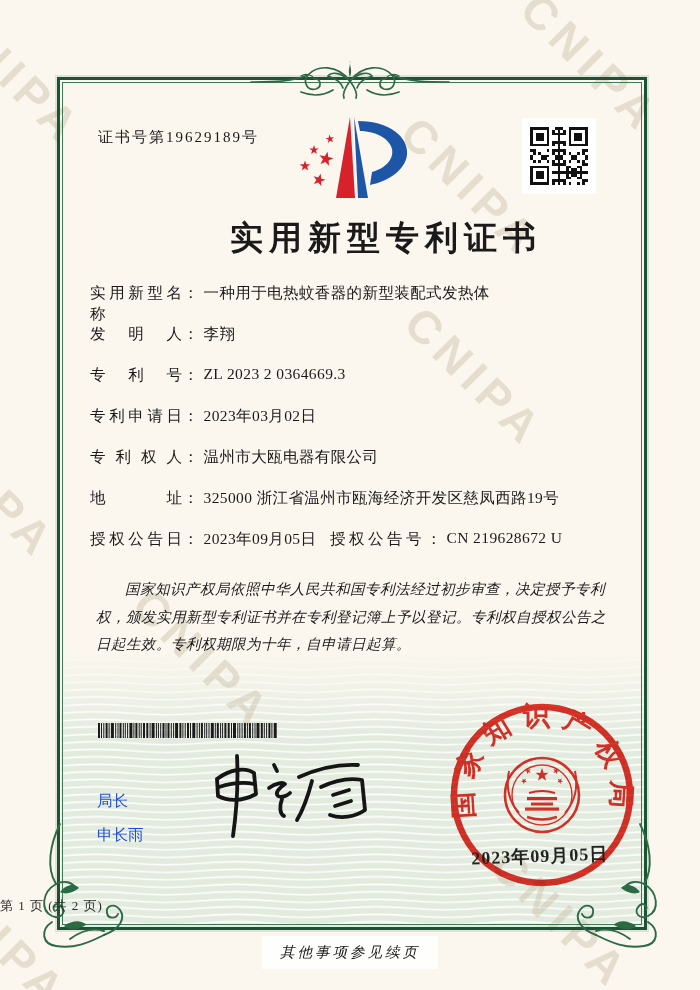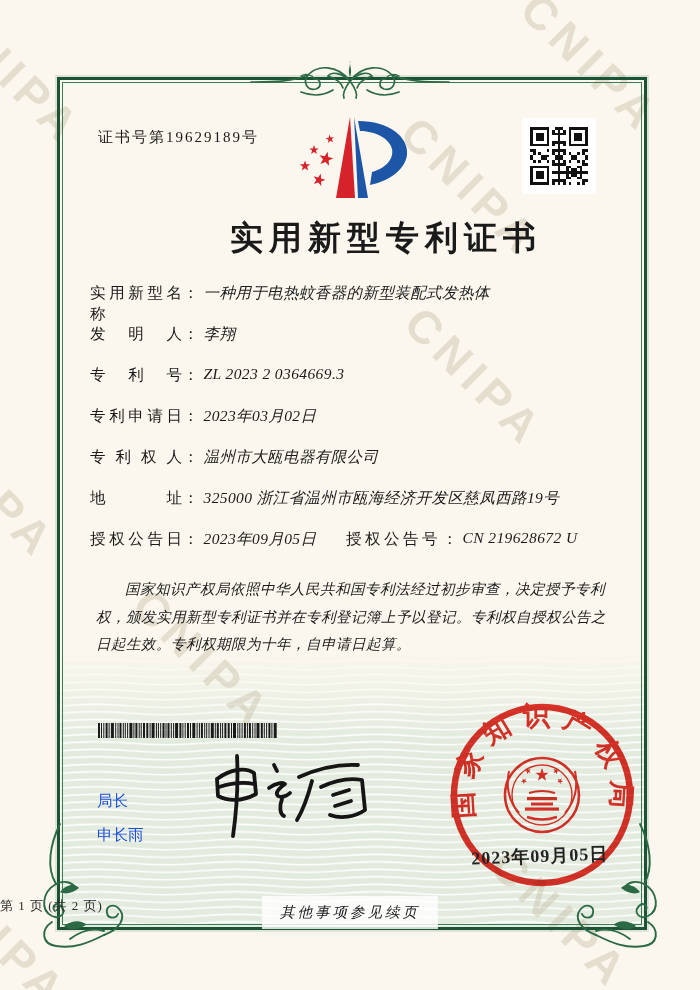--- a/index.html
+++ b/index.html
@@ -34,37 +34,37 @@
   .qr{position:absolute;left:522px;top:118px;width:74px;height:76px;background:#fff;z-index:3;
       display:flex;align-items:center;justify-content:center;}
   .qr svg{width:58px;height:58px;}
   .title{position:absolute;left:0;top:216px;width:700px;text-align:center;z-index:3;
     font-size:33px;font-weight:bold;letter-spacing:6px;padding-left:36px;}
   
   .rows{position:absolute;left:90px;top:283px;width:525px;z-index:3;font-size:15.5px;}
   .row{height:41px;display:flex;align-items:flex-start;position:relative;}
   .lbl{display:inline-block;width:92px;text-align:justify;text-align-last:justify;flex:none;}
   .colon{flex:none;margin:0 5px 0 1px;}
-  .val{letter-spacing:.4px;font-style:italic;}
+  .val{letter-spacing:.4px;}
   .grant-group{position:absolute;left:240px;top:0;display:flex;}
-  .grant-group .lbl2{letter-spacing:3.5px;flex:none;margin-left:16px;}
+  .grant-group .lbl2{letter-spacing:3.5px;flex:none;}
   
   .paras{position:absolute;left:90px;top:570px;width:524px;z-index:3;
     font-size:14.5px;line-height:27.5px;font-style:italic;letter-spacing:.5px;}
   .paras p{margin:6px;text-indent:2em;}
   
   .barcode{position:absolute;left:98px;top:723px;width:182px;height:15px;z-index:3;}
   .signer{position:absolute;left:97px;top:784px;z-index:3;
     font-family:"Liberation Sans","DejaVu Sans",sans-serif;font-size:15.5px;line-height:34px;color:#1d4ed8;}
   .signature{position:absolute;left:204px;top:736px;width:185px;height:105px;z-index:3;}
   .seal{position:absolute;left:447px;top:701px;width:192px;height:192px;z-index:4;
     mix-blend-mode:multiply;}
   .page-ind{position:absolute;left:0;top:897px;width:700px;text-align:left;z-index:3;
     font-size:13px;color:#2c2c2c;letter-spacing:1px;}
-  .footer-note{position:absolute;left:0;top:896px;width:700px;text-align:center;z-index:3;}
+  .footer-note{position:absolute;left:0;top:936px;width:700px;text-align:center;z-index:3;}
   .footer-note span{display:inline-block;background:rgba(255,255,255,.8);
     padding:7px 18px;font-size:14.5px;font-style:italic;letter-spacing:3px;}
   
   .orn-top{position:absolute;left:245px;top:52px;width:210px;height:48px;z-index:3;}
   .orn-bl{position:absolute;left:30px;top:822px;width:110px;height:134px;z-index:3;}
   .orn-br{position:absolute;left:560px;top:822px;width:110px;height:134px;z-index:3;}
 </style>
 </head>
 <body>
 

